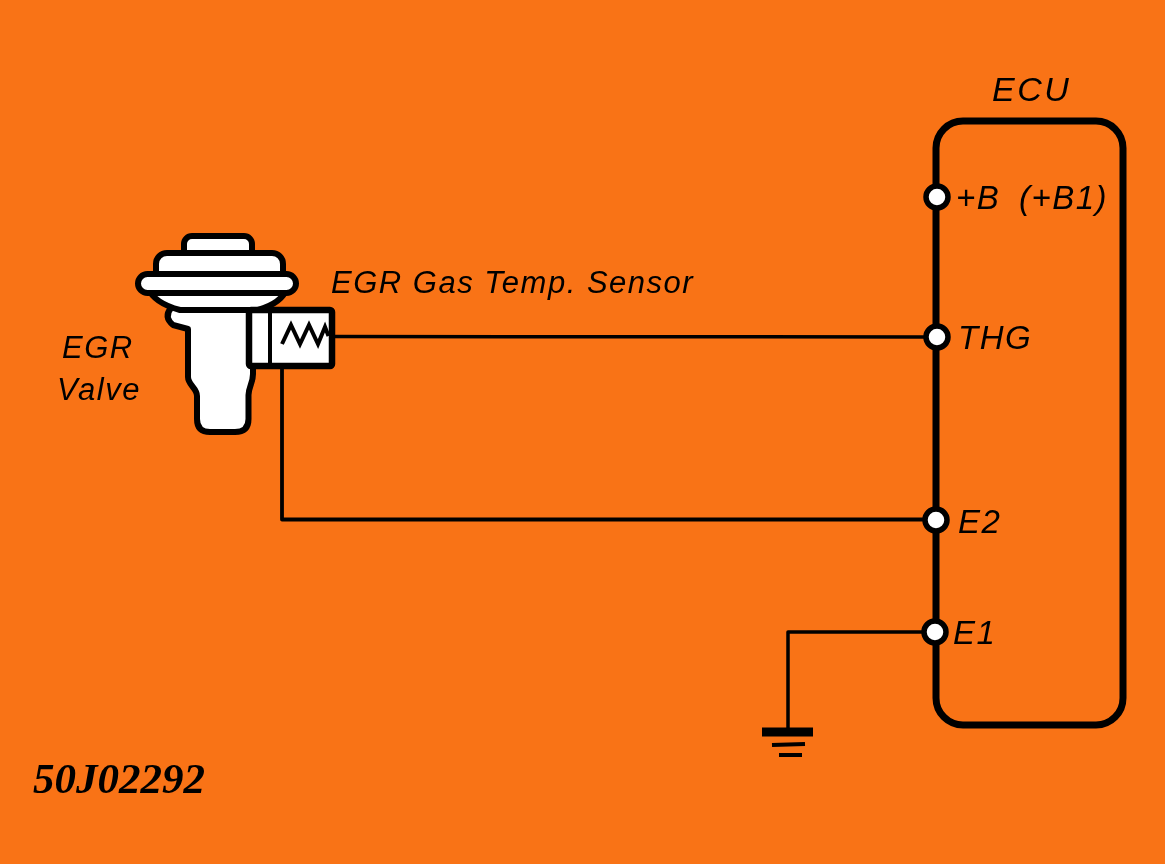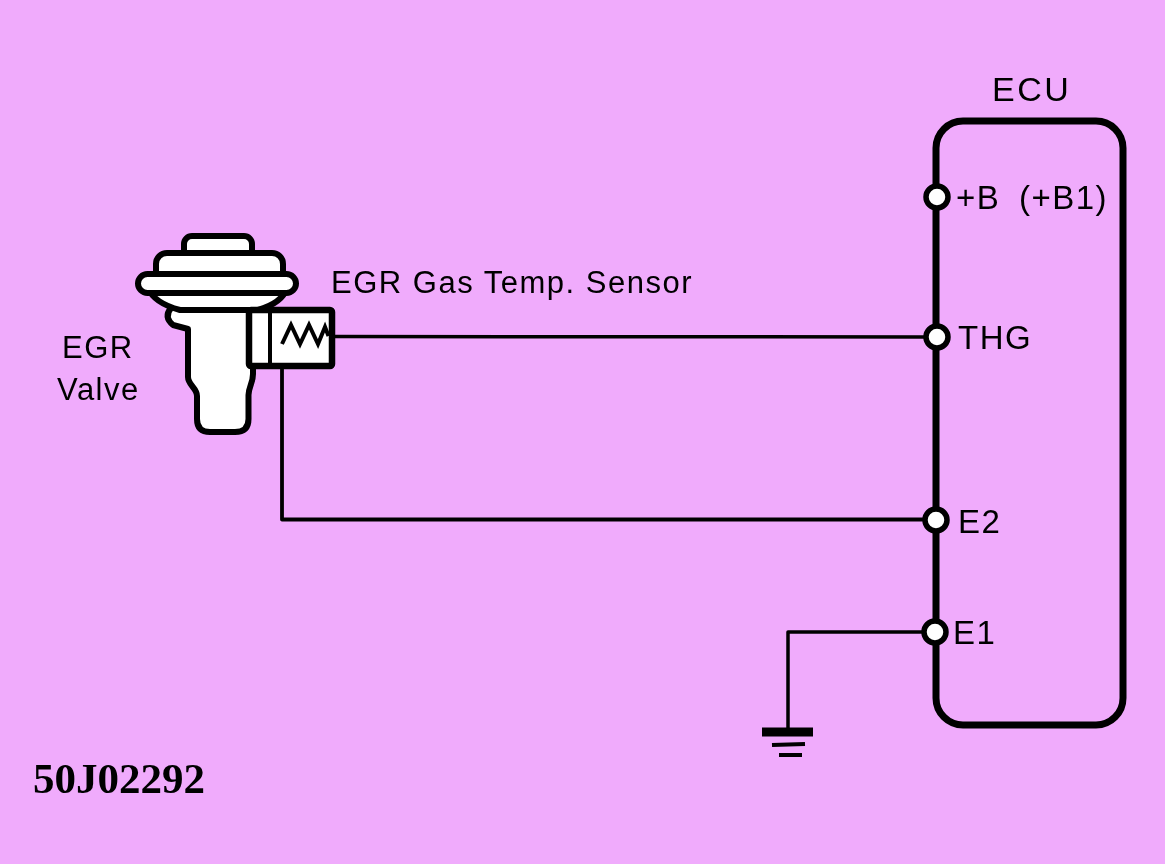--- a/index.html
+++ b/index.html
@@ -1,21 +1,22 @@
 <!DOCTYPE html>
 <html><head>
 <meta charset="utf-8">
 <style>
   html, body { margin: 0; padding: 0; background: #ffffff; }
   .stage {
     position: relative;
     width: 1165px;
     height: 864px;
-    background: #f0abfc;
+    background: #f97316;
     overflow: hidden;
+    font-style: italic;
   }
   svg { display: block; }
   .label {
     font-family: "Liberation Sans", sans-serif;
     fill: #000000;
   }
   .lbl-ecu      { font-size: 34px; letter-spacing: 2.5px; }
   .lbl-terminal { font-size: 33px; letter-spacing: 1.5px; }
   .lbl-part     { font-size: 31px; letter-spacing: 1.5px; }
   .lbl-figure   {

